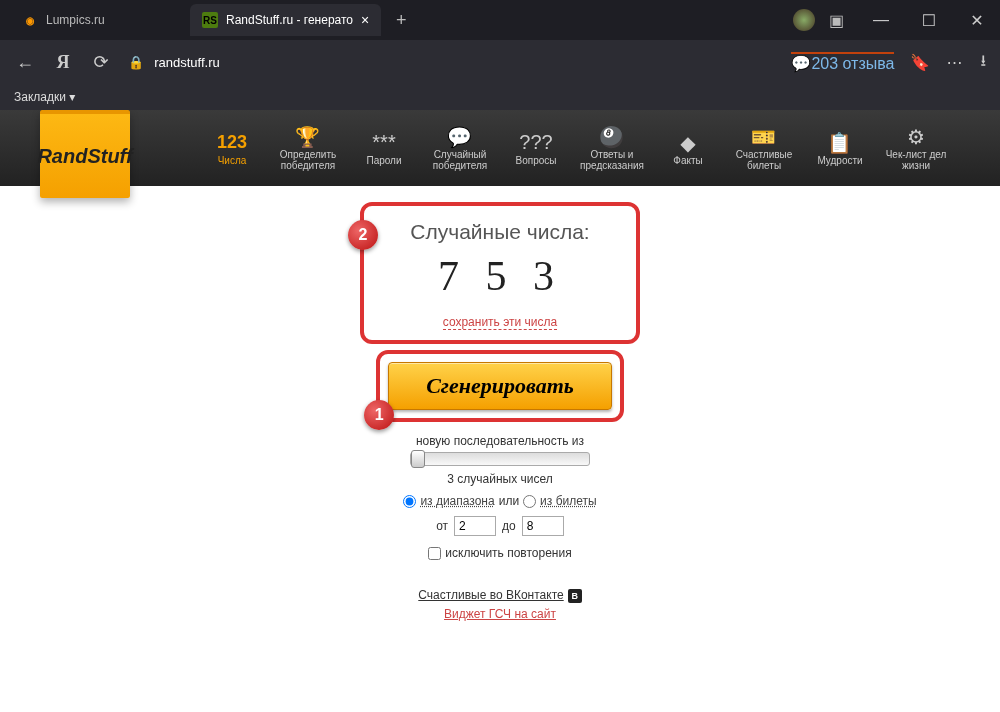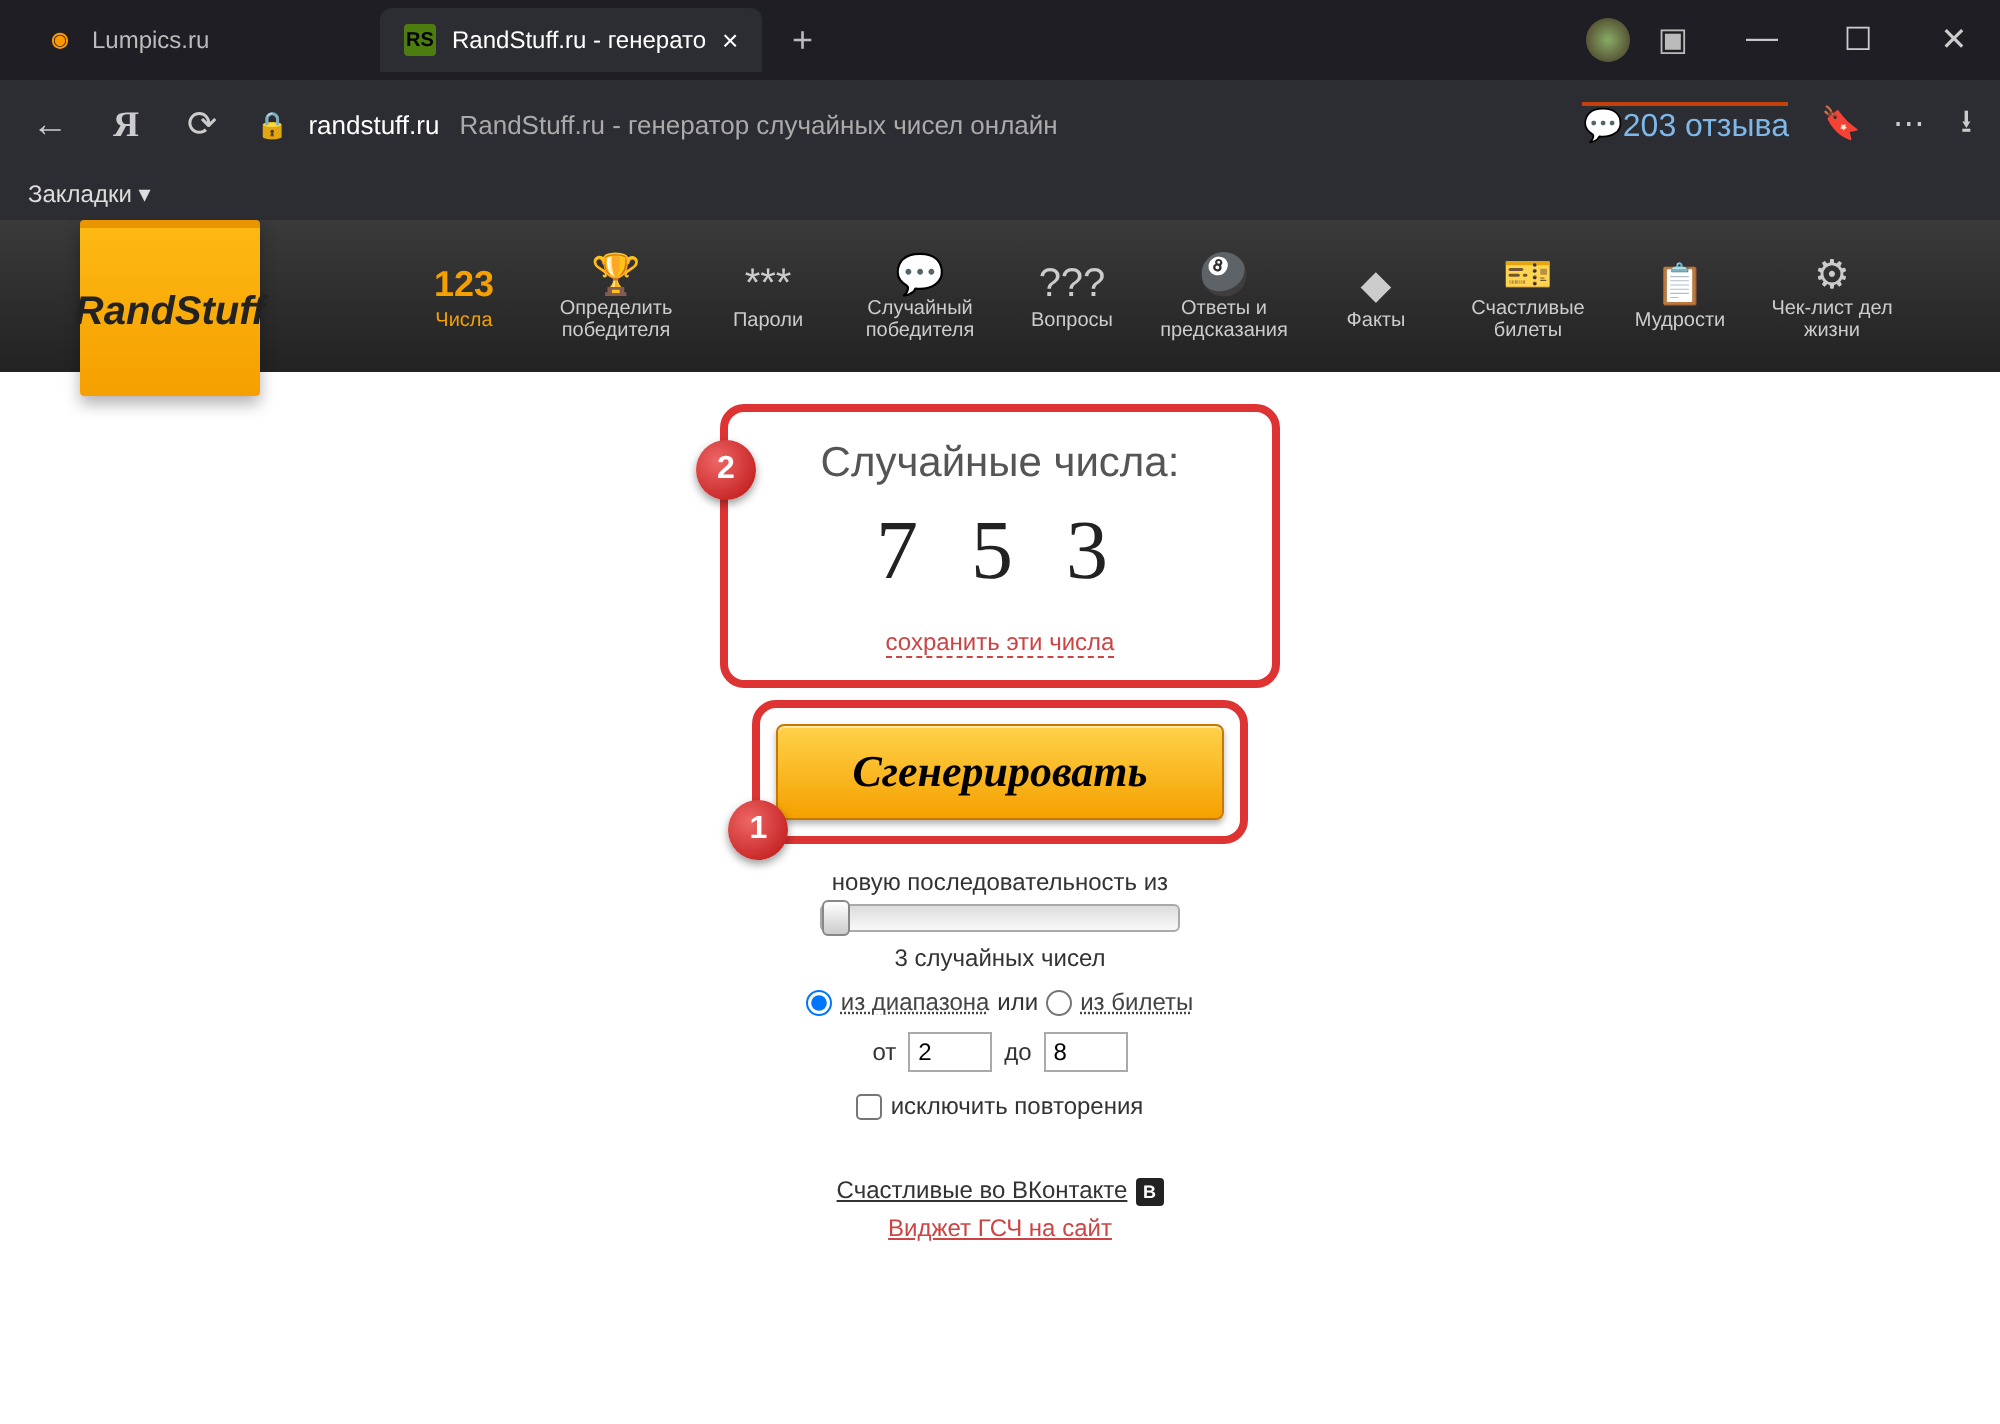--- a/index.html
+++ b/index.html
@@ -83,21 +83,20 @@
       <div class="win-btn">✕</div>
     </div>
   </div>
   <div class="addr-bar">
     <span class="nav-btn">←</span>
     <span class="nav-btn" style="font-family:serif;font-weight:bold">Я</span>
     <span class="nav-btn">⟳</span>
     <div class="url-area">
       <span class="lock-icon">🔒</span>
       <span class="domain">randstuff.ru</span>
-      <span class="page-title-url">RandStuff.ru - генератор случайных чисел онлайн</span>
     </div>
     <span class="reviews"><span style="color:#9c6">💬</span><span>203 отзыва</span></span>
     <span class="bookmark-icon">🔖</span>
     <span class="more">⋯</span>
     <span class="download">⭳</span>
   </div>
   <div class="bookmarks-bar">
     <span>Закладки ▾</span>
   </div>
 </div>

